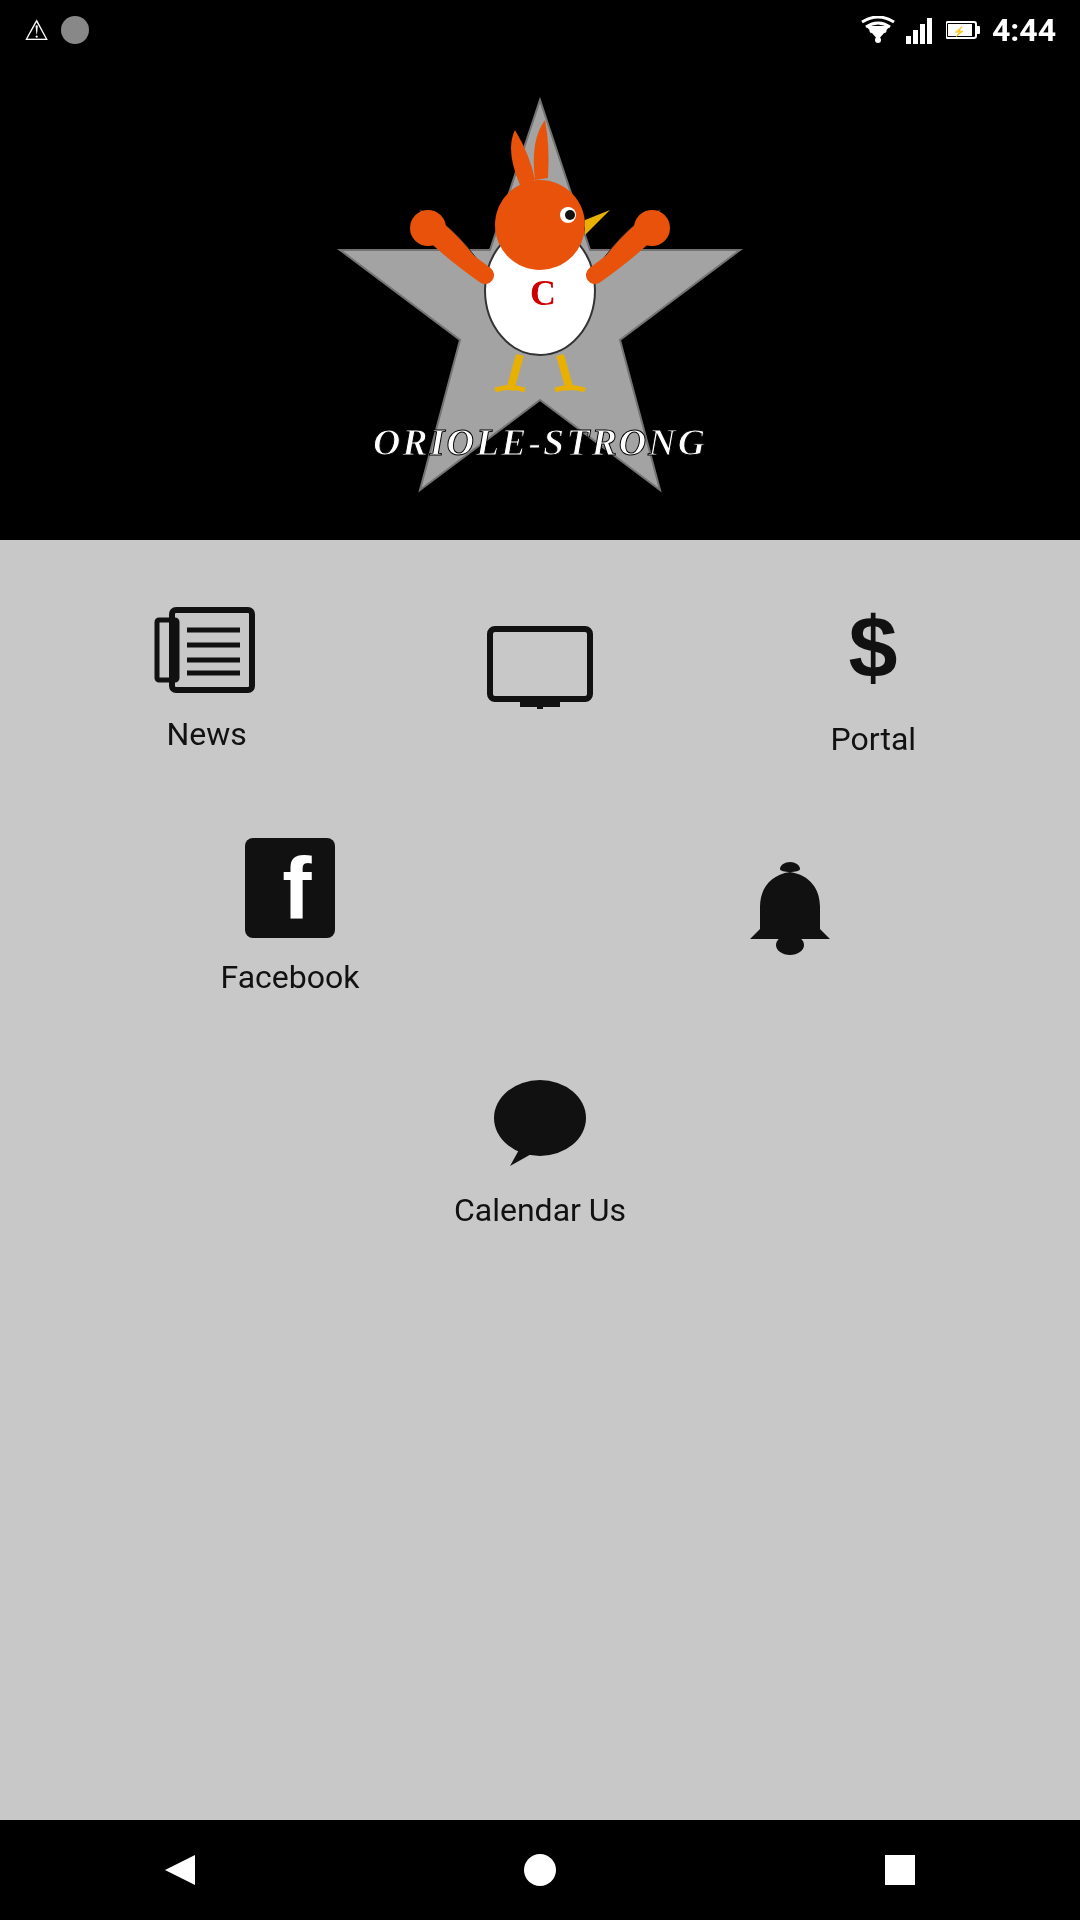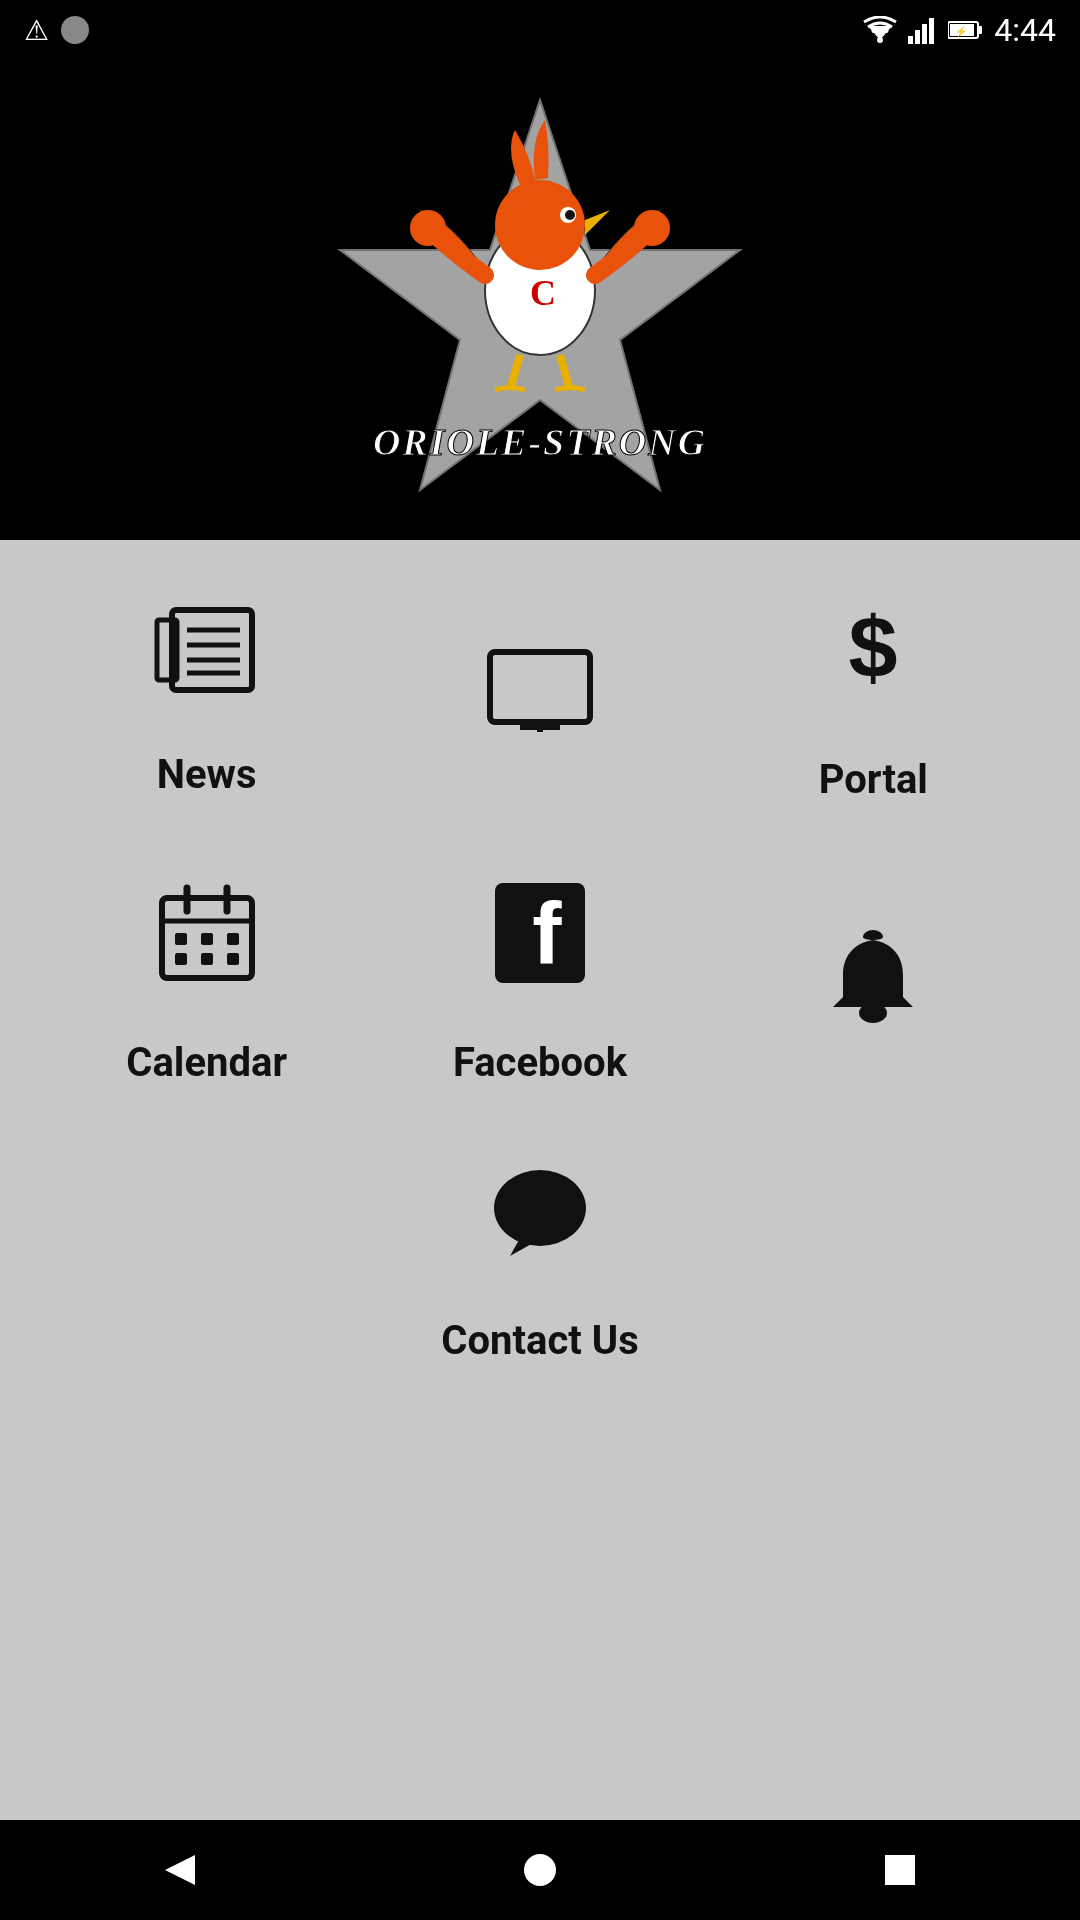--- a/index.html
+++ b/index.html
@@ -86,25 +86,24 @@
       align-items: center;
       width: 280px;
       cursor: pointer;
     }
 
     .icon-wrapper {
       margin-bottom: 20px;
     }
 
     .grid-label {
-      font-size: 40px;
+      font-size: 32px;
       color: #111;
-      font-weight: 700;
+      font-weight: 400;
       text-align: center;
-      margin-top: 36px;
     }
 
     
     svg {
       display: block;
     }
 
     
     .bottom-nav {
       position: absolute;
@@ -151,21 +150,21 @@
       <rect x="14" y="8" width="5" height="20" fill="white"></rect>
       <rect x="21" y="2" width="5" height="26" fill="white"></rect>
     </svg>
 
     <svg width="36" height="22" viewBox="0 0 36 22">
       <rect x="0" y="3" width="30" height="16" rx="2" stroke="white" stroke-width="2" fill="none"></rect>
       <rect x="30" y="7" width="4" height="8" rx="1" fill="white"></rect>
       <rect x="2" y="5" width="24" height="12" fill="white"></rect>
       <text x="14" y="16" fill="black" font-size="10" text-anchor="middle">⚡</text>
     </svg>
-    <span style="color:#fff;font-size:32px;font-weight:normal;">4:44</span>
+    <span style="color:#fff;font-size:32px;font-weight:bold;">4:44</span>
   </div>
 </div>
 
 <div class="header">
 
   <svg width="440" height="420" viewBox="0 0 440 420">
 
     <polygon points="220,10 270,160 420,160 300,250 340,400 220,310 100,400 140,250 20,160 170,160" fill="#c0c0c0" stroke="#888" stroke-width="2" opacity="0.85"></polygon>
 
     <ellipse cx="220" cy="200" rx="55" ry="65" fill="white" stroke="#333" stroke-width="2"></ellipse>
@@ -232,38 +231,20 @@
       <div class="icon-wrapper">
         <svg width="80" height="100" viewBox="0 0 80 100">
           <text x="40" y="78" font-size="88" font-weight="900" fill="#111" text-anchor="middle" font-family="Arial">$</text>
         </svg>
       </div>
       <span class="grid-label">Portal</span>
     </div>
   </div>
 
   <div class="grid-row">
-    <div class="grid-item">
-      <div class="icon-wrapper">
-        <svg width="100" height="100" viewBox="0 0 100 100">
-          <rect x="5" y="15" width="90" height="80" rx="5" fill="none" stroke="#111" stroke-width="6"></rect>
-          <line x1="5" y1="38" x2="95" y2="38" stroke="#111" stroke-width="5"></line>
-          <line x1="30" y1="5" x2="30" y2="28" stroke="#111" stroke-width="7" stroke-linecap="round"></line>
-          <line x1="70" y1="5" x2="70" y2="28" stroke="#111" stroke-width="7" stroke-linecap="round"></line>
-
-          <rect x="18" y="50" width="12" height="12" rx="2" fill="#111"></rect>
-          <rect x="44" y="50" width="12" height="12" rx="2" fill="#111"></rect>
-          <rect x="70" y="50" width="12" height="12" rx="2" fill="#111"></rect>
-          <rect x="18" y="70" width="12" height="12" rx="2" fill="#111"></rect>
-          <rect x="44" y="70" width="12" height="12" rx="2" fill="#111"></rect>
-          <rect x="70" y="70" width="12" height="12" rx="2" fill="#111"></rect>
-        </svg>
-      </div>
-      <span class="grid-label">Calendar</span>
-    </div>
 
     <div class="grid-item">
       <div class="icon-wrapper">
         <svg width="90" height="100" viewBox="0 0 90 100">
           <rect x="0" y="0" width="90" height="100" rx="8" fill="#111"></rect>
           <text x="52" y="80" font-size="88" font-weight="900" fill="white" text-anchor="middle" font-family="Arial">f</text>
         </svg>
       </div>
       <span class="grid-label">Facebook</span>
     </div>
@@ -281,21 +262,21 @@
   </div>
 
   <div class="grid-row" style="justify-content: space-evenly; padding: 0 60px;">
     <div class="grid-item">
       <div class="icon-wrapper">
         <svg width="100" height="95" viewBox="0 0 100 95">
           <ellipse cx="50" cy="42" rx="46" ry="38" fill="#111"></ellipse>
           <polygon points="30,72 20,90 52,72" fill="#111"></polygon>
         </svg>
       </div>
-      <span class="grid-label">Contact Us</span>
+      <span class="grid-label">Calendar Us</span>
     </div>
 
   </div>
 </div>
 
 <div class="bottom-nav">
   <div class="nav-btn">
     <svg width="40" height="40" viewBox="0 0 40 40">
       <polygon points="35,5 35,35 5,20" fill="white"></polygon>
     </svg>

